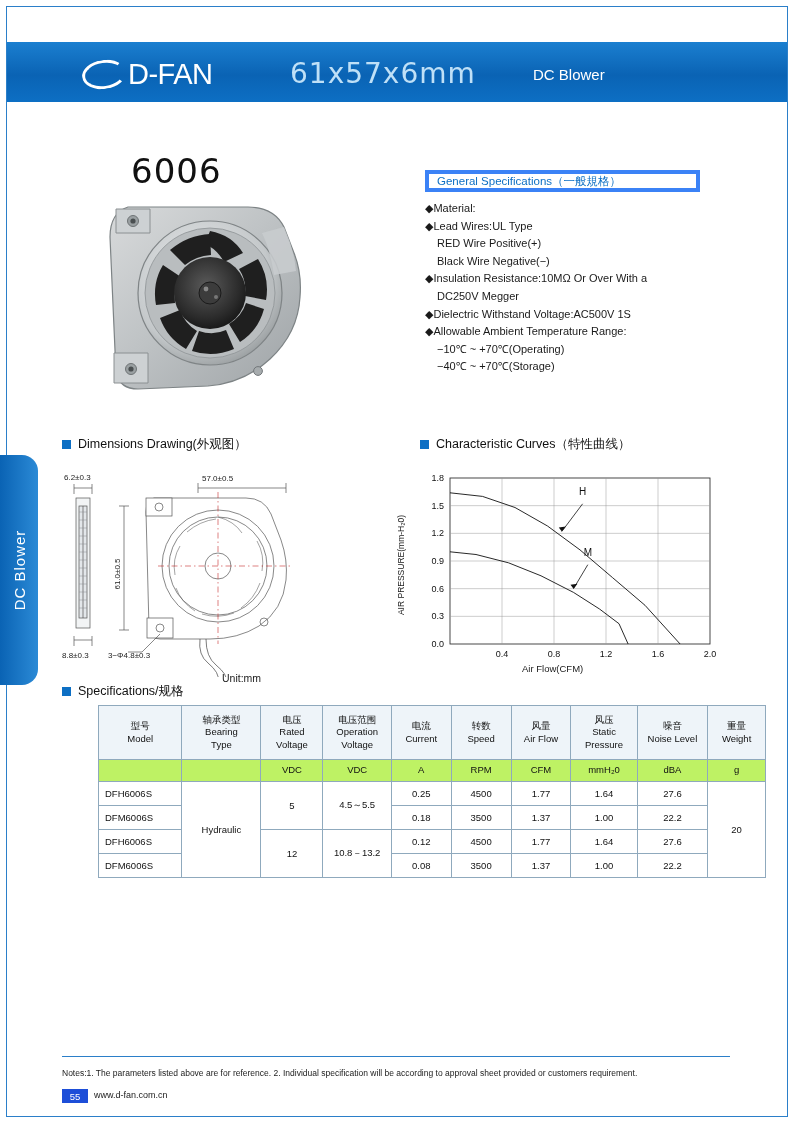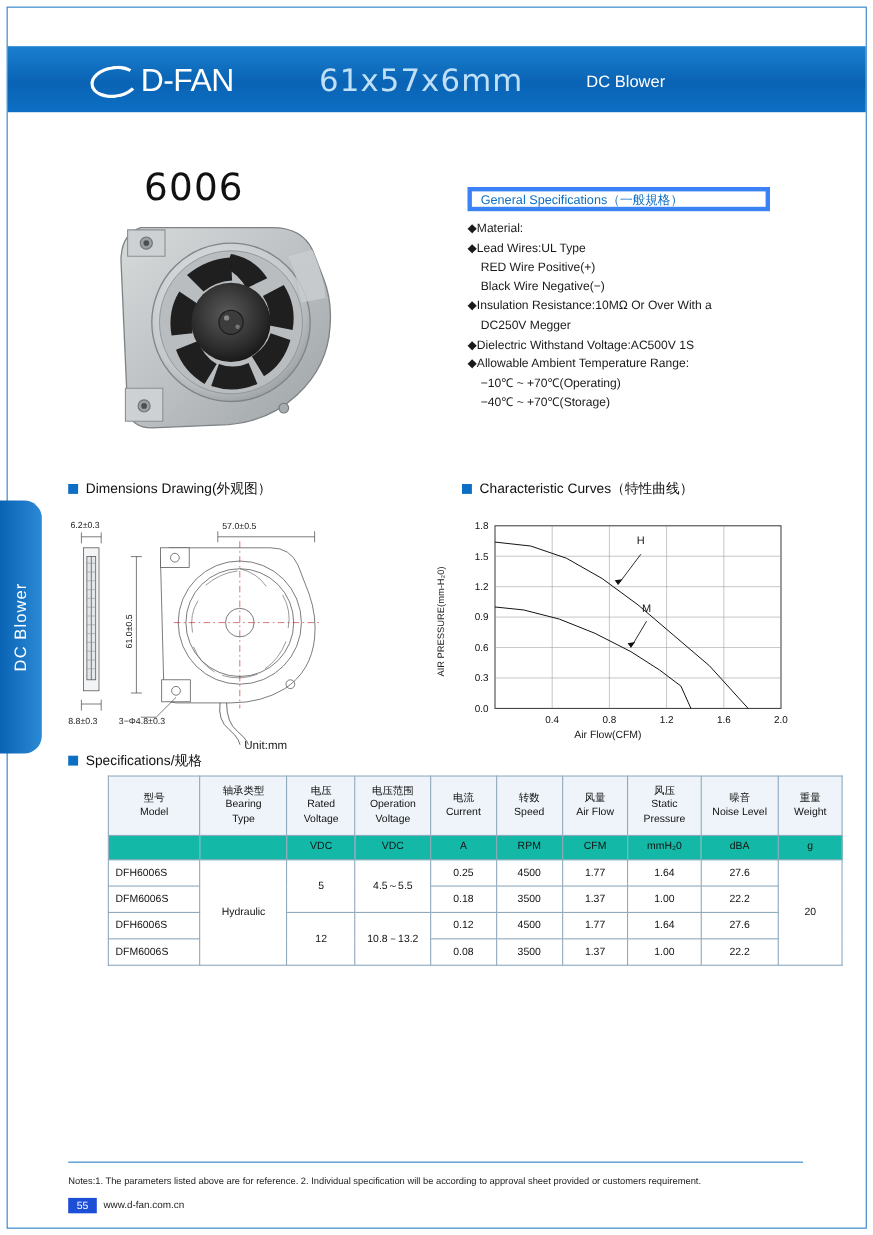--- a/index.html
+++ b/index.html
@@ -113,21 +113,21 @@
     table-layout:fixed;
     margin-left:36px;
   }
   .spec-table td, .spec-table th{
     border:1px solid #8fa9bd; text-align:center; vertical-align:middle;
     padding:2px 1px; font-weight:normal;
   }
   .spec-table thead td{
     background:#eef4f9; line-height:12.5px; height:49px;
   }
-  .spec-table .unit-row td{ background:#14b8a6; height:17px; }
+  .spec-table .unit-row td{ background:#bef264; height:17px; }
   .spec-table tbody td{ height:19px; }
   .spec-table .model-cell{ text-align:left; padding-left:6px; }
   .cn{ font-family:"DejaVu Sans", sans-serif; }
   
   .footer-line{
     position:absolute; left:62px; top:1056px; width:668px; height:1px;
     background:#2b7fc9;
   }
   .notes{
     position:absolute; left:62px; top:1068px; width:690px; font-size:8.5px; color:#222;

